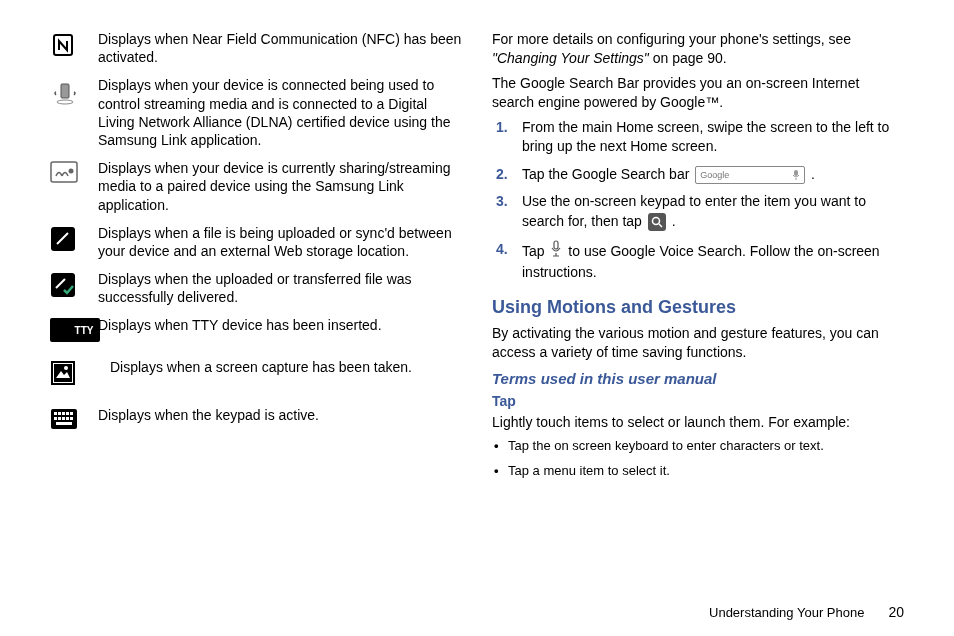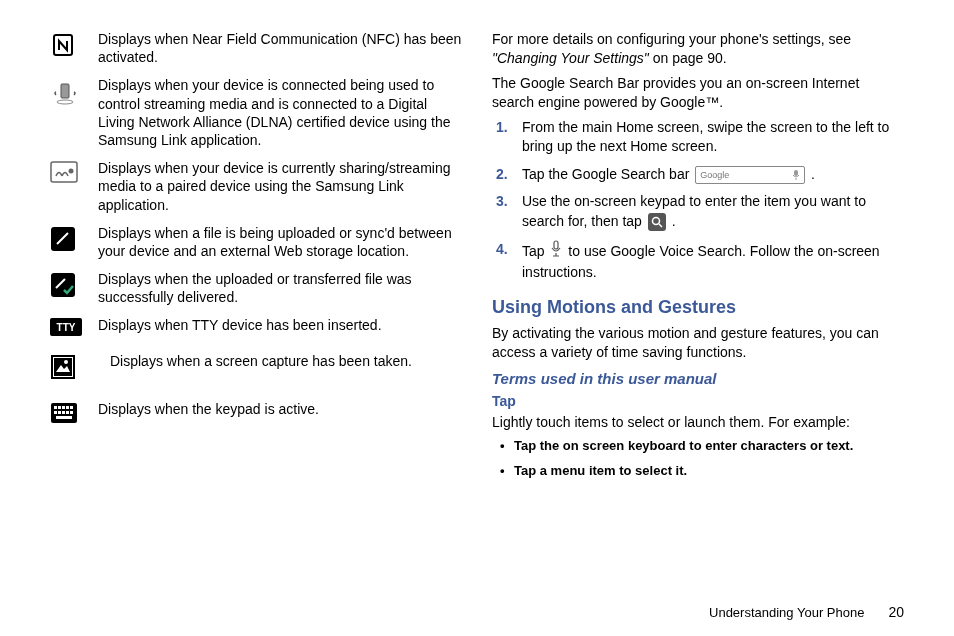--- a/index.html
+++ b/index.html
@@ -4,30 +4,30 @@
 <style>
 body { margin:0; padding:0; font-family: Arial, Helvetica, sans-serif; background:#fff; color:#000; }
 .page { width:954px; height:636px; position:relative; box-sizing:border-box; padding:30px 50px 30px 50px; }
 .cols { display:flex; gap:30px; }
 .col { flex:1; }
 .col-left { flex:1; }
 .col-right { flex:1; }
 .icon-row { display:flex; margin-bottom:10px; }
 .icon-cell { width:48px; flex-shrink:0; padding-top:2px; }
 .icon-row .desc { font-size:14px; line-height:1.3; }
-.tty-box { background:#000; color:#fff; font-weight:bold; font-size:10px; width:32px; height:18px; display:flex; align-items:center; justify-content:center; border-radius:2px; }
+.tty-box { background:#000; color:#fff; font-weight:bold; font-size:10px; width:32px; height:24px; display:flex; align-items:center; justify-content:center; border-radius:2px;padding-left:18px; }
 h2.blue-sec { color:#3b5998; font-size:18px; font-weight:bold; font-family: Arial, sans-serif; margin:14px 0 6px 0; }
 h3.blue-sub { color:#3b5998; font-style:italic; font-weight:bold; font-size:15px; margin:8px 0 4px 0; }
 h4.blue-term { color:#3b5998; font-weight:bold; font-size:14px; margin:6px 0 4px 0; }
 .body-text { font-size:14px; line-height:1.35; margin:0 0 6px 0; }
 .italic { font-style:italic; }
 ol.steps { list-style:none; padding:0; margin:0; counter-reset:step; }
 ol.steps li { counter-increment:step; position:relative; padding-left:30px; font-size:14px; line-height:1.4; margin-bottom:8px; }
 ol.steps li::before { content:counter(step) "."; position:absolute; left:4px; top:0; font-weight:bold; color:#3b5998; }
-ul.bullets { list-style:none; padding:0; margin:6px;font-weight:bold; }
+ul.bullets { list-style:none; padding:0; margin:0; }
 ul.bullets li { position:relative; padding-left:16px; font-size:13px; line-height:1.4; margin-bottom:6px; }
 ul.bullets li::before { content:"•"; position:absolute; left:2px; top:0; font-weight:bold; }
 .footer { position:absolute; bottom:16px; right:50px; font-size:13px; display:flex; gap:24px; align-items:baseline; }
 .footer .pg { font-size:14px; }
 .inline-icon { display:inline-block; vertical-align:middle; margin:0 2px; }
 .search-bar { display:inline-flex; align-items:center; border:1px solid #888; border-radius:2px; height:16px; width:100px; font-size:9px; color:#777; padding:0 4px; vertical-align:middle; gap:4px;}
 .magnify-box { display:inline-flex; align-items:center; justify-content:center; width:18px; height:18px; background:#555; border-radius:3px; vertical-align:middle;}
 </style>
 </head>
 <body>

